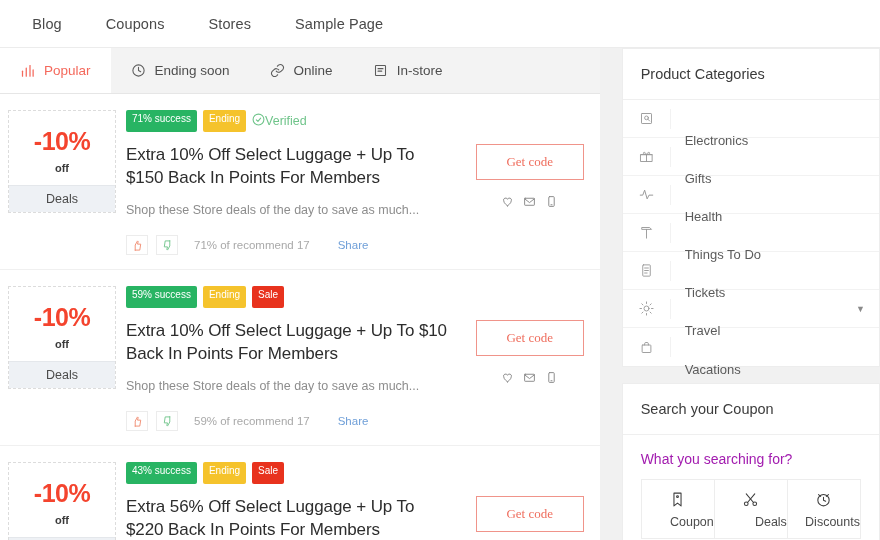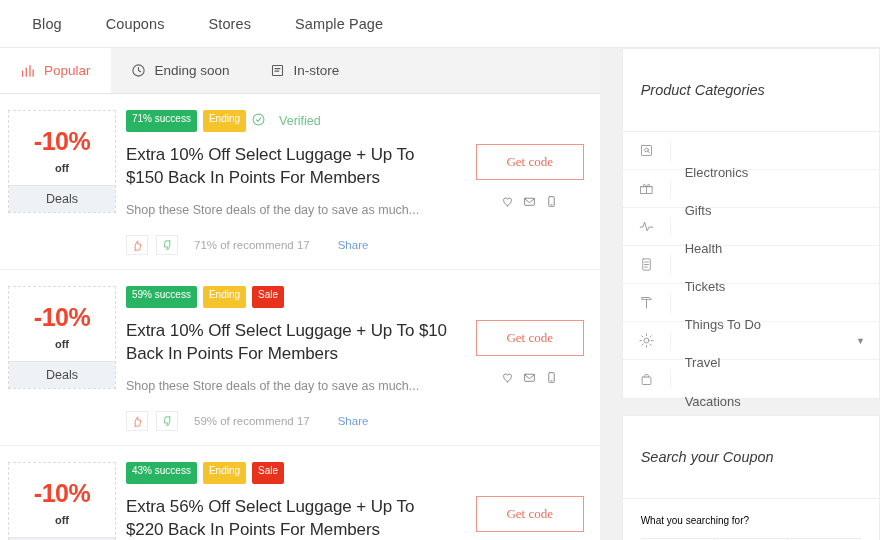--- a/index.html
+++ b/index.html
@@ -67,21 +67,21 @@
   .card-body { flex: 1; padding-right: 8px; }
   .badges { display: flex; align-items: center; gap: 6px; margin-bottom: 12px; }
   .badge {
     font-size: 10px; color: #fff; padding: 3px 6px 8px 6px;
     border-radius: 2px; line-height: 1.1; white-space: nowrap;
   }
   .badge.success { background: #28b463; }
   .badge.ending  { background: #f5c32c; }
   .badge.sale    { background: #e8321d; }
   .verified {
-    display: flex; align-items: center; gap: 14px;
+    display: flex; align-items: center; gap: 0;
     font-size: 12.5px; color: #6fc48a;
   }
   .card-title {
     font-size: 17px; color: #2d2d2d; line-height: 1.33;
     font-weight: normal; max-width: 330px; letter-spacing: -.1px;
   }
   .card-desc { font-size: 12.5px; color: #8d8d8d; margin-top: 14px; }
   .card-foot { display: flex; align-items: center; gap: 8px; margin-top: 18px; }
   .vote {
     width: 22px; height: 20px; border: 1px solid #ececec;
@@ -98,41 +98,40 @@
     background: #fff; font-size: 13px;
     padding: 9px 0; text-align: center; cursor: pointer;
     font-family: Liberation Serif, serif;
   }
   .act-icons { display: flex; justify-content: center; gap: 9px; margin-top: 15px; }
   .act-icons span { cursor: pointer; display: flex; }
 
   
   .widget { background: #fff; border: 1px solid #ededed; margin-bottom: 16px; }
   .widget-head {
-    font-size: 14.5px; color: #3b3b3b; padding: 33px 18px;
+    font-size: 14.5px; color: #3b3b3b; padding: 17px 18px;
     border-bottom: 1px solid #efefef;
-    font-style: italic;
   }
   .cat-row {
     display: flex; align-items: center; height: 38px;
     border-bottom: 1px solid #f2f2f2; cursor: pointer; position: relative;
   }
   .cat-row:last-child { border-bottom: none; }
   .cat-ic {
     width: 48px; display: flex; align-items: center; justify-content: center;
     border-right: 1px solid #f2f2f2; height: 20px;
   }
   .cat-label { font-size: 13px; color: #5b5b5b; padding-left: 14px; margin-top: 44px; }
   .caret { position: absolute; right: 14px; font-size: 9px; color: #8a8a8a; }
 
-  .search-label { font-size: 10px; color: #000000; padding: 16px 18px 12px; }
+  .search-label { font-size: 14px; color: #a21caf; padding: 16px 18px 12px; }
   .opt-row { display: flex; padding: 0 18px 18px; }
   .opt {
     flex: 1; border: 1px solid #ededed; border-right: none;
-    text-align: left; padding: 11px 0 9px; cursor: pointer;
+    text-align: right; padding: 11px 0 9px; cursor: pointer;
   }
   .opt:last-child { border-right: 1px solid #ededed; }
   .opt-ic { display: flex; justify-content: center; margin-bottom: 7px; }
   .opt-label { font-size: 12.5px; color: #4c4c4c; }
   svg { stroke-linecap: round; stroke-linejoin: round; }
 </style>
 </head>
 <body>
 
 <div class="topnav">
@@ -160,20 +159,29 @@
         <span>Popular</span>
       </div>
       <div class="tab">
         <span class="ic">
           <svg width="15" height="15" viewBox="0 0 24 24" fill="none" stroke="#5c5c5c" stroke-width="1.7">
             <circle cx="12" cy="12" r="9"></circle>
               <polyline points="12 7 12 12 15.5 14"></polyline>
           </svg>
         </span>
         <span>Ending soon</span>
+      </div>
+      <div class="tab">
+        <span class="ic">
+          <svg width="15" height="15" viewBox="0 0 24 24" fill="none" stroke="#5c5c5c" stroke-width="1.7">
+            <path d="M10 13a5 5 0 0 0 7.5.5l3-3a5 5 0 0 0-7-7l-1.7 1.7"></path>
+            <path d="M14 11a5 5 0 0 0-7.5-.5l-3 3a5 5 0 0 0 7 7l1.7-1.7"></path>
+          </svg>
+        </span>
+        <span>Online</span>
       </div>
       <div class="tab">
         <span class="ic">
           <svg width="15" height="15" viewBox="0 0 24 24" fill="none" stroke="#5c5c5c" stroke-width="1.7">
             <rect x="4" y="4" width="16" height="16" rx="1"></rect>
             <line x1="8" y1="9" x2="16" y2="9"></line>
               <line x1="8" y1="13" x2="14" y2="13"></line>
           </svg>
         </span>
         <span>In-store</span>
@@ -377,37 +385,37 @@
           <svg width="15" height="15" viewBox="0 0 24 24" fill="none" stroke="#9a9a9a" stroke-width="1.6">
             <polyline points="2 13 6 13 9 5 13 19 16 13 22 13"></polyline>
           </svg>
         </span>
         <span class="cat-label">Health</span>
       </div>
 
       <div class="cat-row">
         <span class="cat-ic">
           <svg width="15" height="15" viewBox="0 0 24 24" fill="none" stroke="#9a9a9a" stroke-width="1.5">
+            <line x1="12" y1="7" x2="12" y2="21"></line>
+              <path d="M5 4h12l3 3H5z"></path>
+          </svg>
+        </span>
+        <span class="cat-label">Things To Do</span>
+      </div>
+
+      <div class="cat-row">
+        <span class="cat-ic">
+          <svg width="15" height="15" viewBox="0 0 24 24" fill="none" stroke="#9a9a9a" stroke-width="1.5">
             <rect x="6" y="3" width="12" height="18" rx="1"></rect>
             <line x1="9" y1="8" x2="15" y2="8"></line>
               <line x1="9" y1="12" x2="15" y2="12"></line>
             <line x1="9" y1="16" x2="13" y2="16"></line>
           </svg>
         </span>
         <span class="cat-label">Tickets</span>
-      </div>
-
-      <div class="cat-row">
-        <span class="cat-ic">
-          <svg width="15" height="15" viewBox="0 0 24 24" fill="none" stroke="#9a9a9a" stroke-width="1.5">
-            <line x1="12" y1="7" x2="12" y2="21"></line>
-              <path d="M5 4h12l3 3H5z"></path>
-          </svg>
-        </span>
-        <span class="cat-label">Things To Do</span>
       </div>
 
       <div class="cat-row">
         <span class="cat-ic">
           <svg width="15" height="15" viewBox="0 0 24 24" fill="none" stroke="#9a9a9a" stroke-width="1.5">
             <circle cx="12" cy="12" r="4"></circle>
             <line x1="12" y1="1.5" x2="12" y2="4"></line>
               <line x1="12" y1="20" x2="12" y2="22.5"></line>
             <line x1="1.5" y1="12" x2="4" y2="12"></line>
               <line x1="20" y1="12" x2="22.5" y2="12"></line>

